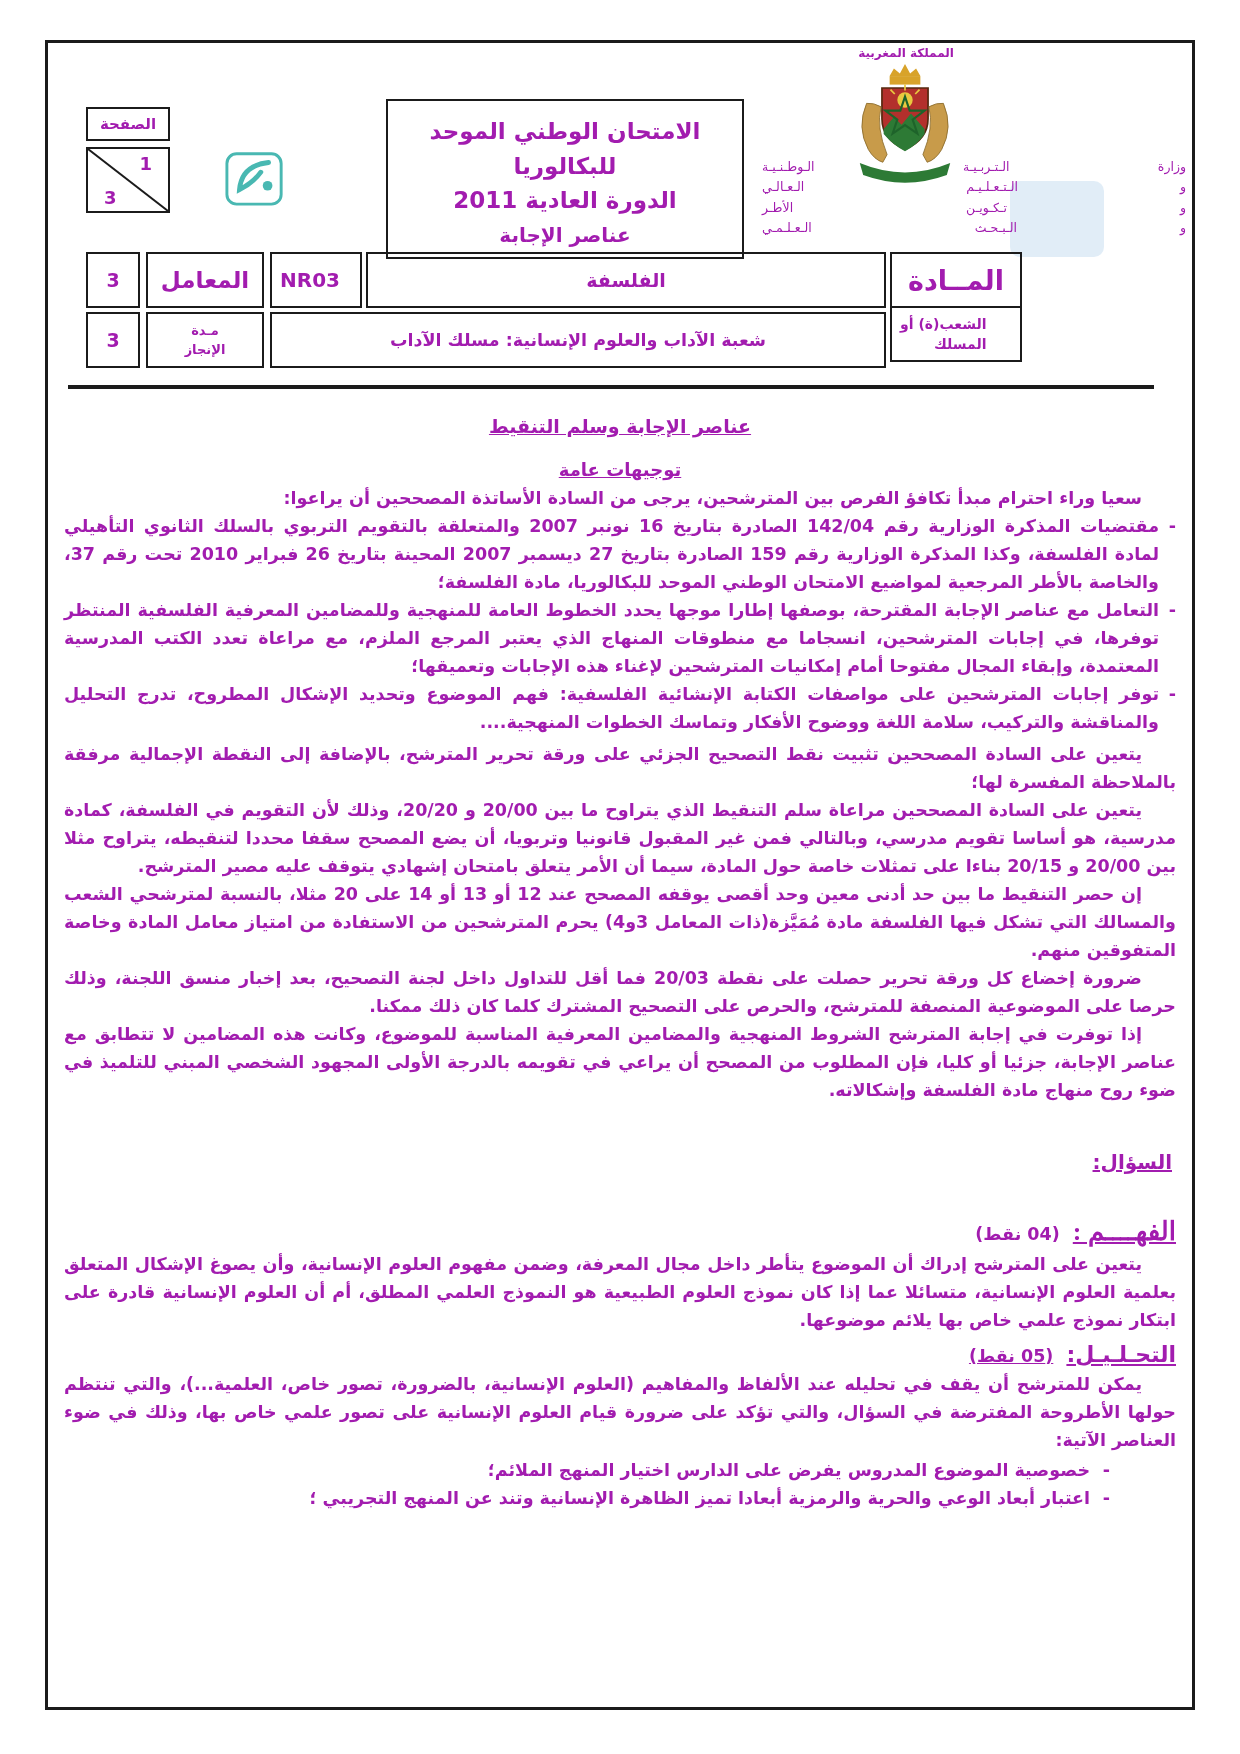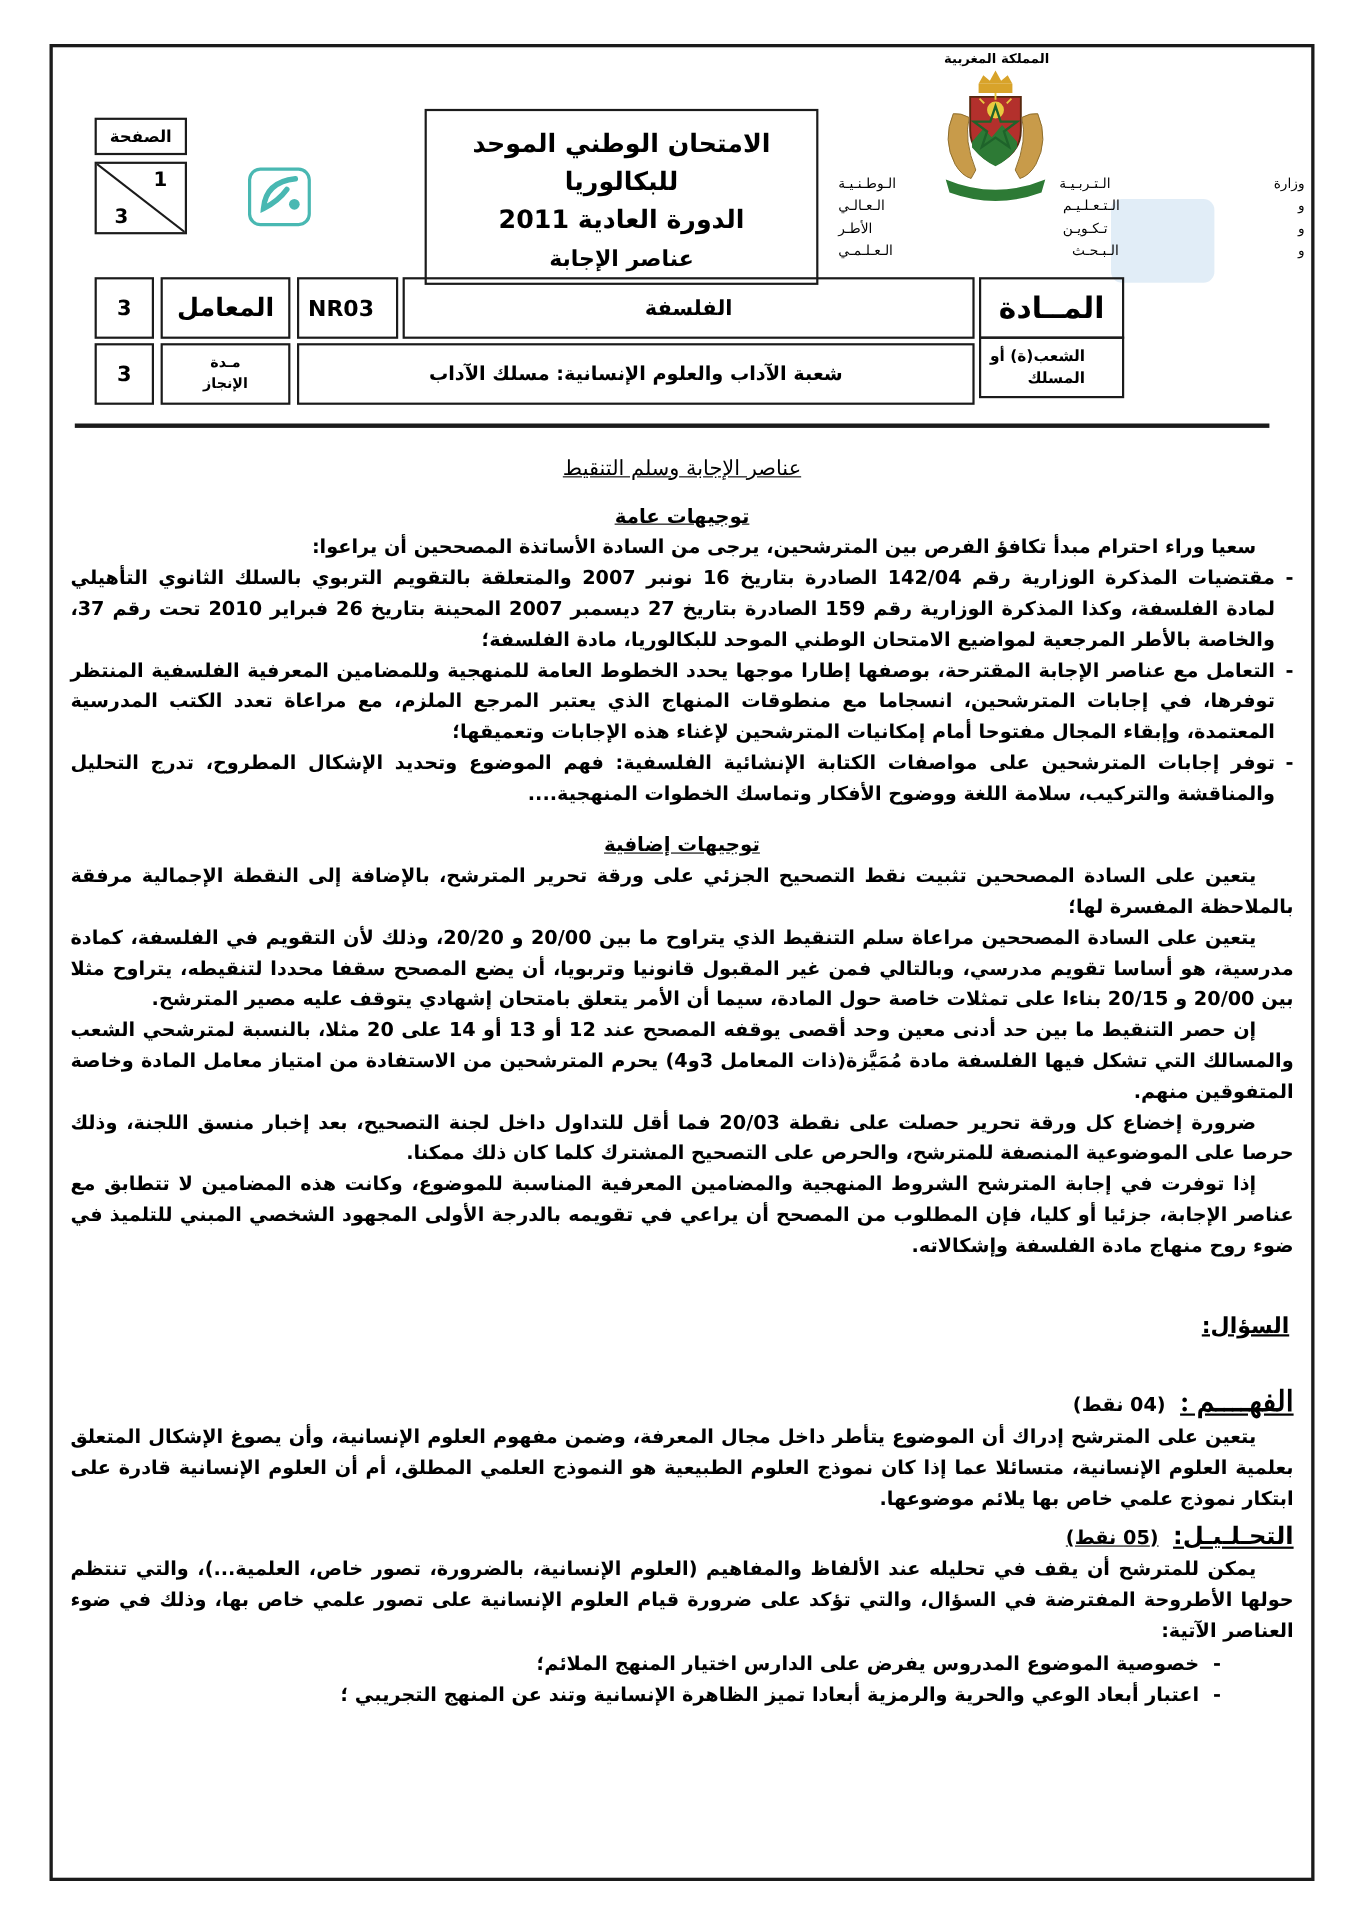--- a/index.html
+++ b/index.html
@@ -1,21 +1,21 @@
 <!DOCTYPE html>
 <html lang="ar" style="--ink: #1a1a1a; --teal: #49b8b2; --emblem-red: #b3302c; --emblem-green: #2d7a35; --emblem-gold: #d8a32a; --lion-tan: #c89b4a; --watermark-blue: #bcd6ee;"><head>
 <meta charset="utf-8">
 <style>
   * { box-sizing: border-box; margin: 0; padding: 0; }
   html, body { background: #ffffff; }
   body { width: 1240px; height: 1754px; font-family: "DejaVu Sans", sans-serif; }
 
   .page {
     position: relative; width: 1240px; height: 1754px;
-    background: #ffffff; color: #000000; overflow: hidden;
+    background: #ffffff; color: #a21caf; overflow: hidden;
   }
   .frame {
     position: absolute; left: 45px; top: 40px; right: 45px; bottom: 44px;
     border: 3px solid #1b1b1b;
   }
 
   
   .header { position: relative; height: 342px; }
 
   .kingdom {
@@ -70,21 +70,21 @@
   .coef-value  { top: 209px; left: 38px;  width: 54px;  height: 56px; font-size: 19px; }
   .stream-label{ top: 263px; left: 842px; width: 132px; height: 56px; font-size: 14px; white-space: pre-line; line-height: 1.45; justify-content: flex-end; text-align: right; padding: 4px 8px; }
   .stream-value{ top: 269px; left: 222px; width: 616px; height: 56px; font-size: 17.5px; }
   .dur-label   { top: 269px; left: 98px;  width: 118px; height: 56px; font-size: 13px; white-space: pre-line; line-height: 1.5; }
   .dur-value   { top: 269px; left: 38px;  width: 54px;  height: 56px; font-size: 19px; }
 
   .rule { height: 4px; background: #1b1b1b; margin: 0 38px 0 20px; }
 
   
   .content { direction: rtl; padding: 26px 16px 0 16px; }
-  .doc-title { text-align: center; font-size: 19px; font-weight: normal; text-decoration: underline; margin-bottom: 22px; }
+  .doc-title { text-align: center; font-size: 19px; font-weight: bold; text-decoration: underline; margin-bottom: 22px; }
   .sec-title { text-align: center; font-size: 18px; font-weight: bold; text-decoration: underline; margin-bottom: 4px; }
   .sec-title.extra { margin-top: 22px; }
   .para { font-size: 17.5px; font-weight: bold; line-height: 1.6; text-align: justify; }
   .indent { text-indent: 34px; }
   .dashes { list-style: none; margin-bottom: 4px; }
   .dashes li { position: relative; padding-right: 17px; }
   .dashes li::before { content: "-"; position: absolute; right: 0; top: 0; font-weight: bold; }
   .dashes.inner { margin-right: 66px; margin-top: 2px; }
   .dashes.inner li { padding-right: 20px; }
   .q-head { display: inline-block; font-size: 20px; font-weight: bold; text-decoration: underline; margin: 46px 4px 34px 0; }
@@ -175,21 +175,20 @@
       <h2 class="doc-title">عناصر الإجابة وسلم التنقيط</h2>
 
       <h3 class="sec-title">توجيهات عامة</h3>
       <p class="para indent">سعيا  وراء احترام مبدأ تكافؤ الفرص بين المترشحين، يرجى من السادة الأساتذة المصححين أن يراعوا:</p>
       <ul class="dashes">
         <li class="para">مقتضيات المذكرة الوزارية رقم 142/04 الصادرة بتاريخ 16 نونبر 2007 والمتعلقة بالتقويم التربوي بالسلك الثانوي التأهيلي لمادة الفلسفة، وكذا المذكرة الوزارية رقم 159 الصادرة بتاريخ 27 ديسمبر 2007 المحينة بتاريخ 26 فبراير 2010 تحت رقم 37، والخاصة بالأطر المرجعية لمواضيع الامتحان الوطني الموحد للبكالوريا، مادة الفلسفة؛</li>
         <li class="para">التعامل مع عناصر الإجابة المقترحة، بوصفها إطارا موجها يحدد الخطوط العامة للمنهجية وللمضامين المعرفية الفلسفية المنتظر توفرها، في إجابات المترشحين، انسجاما مع منطوقات المنهاج الذي يعتبر المرجع الملزم، مع مراعاة تعدد الكتب المدرسية المعتمدة، وإبقاء المجال مفتوحا أمام إمكانيات المترشحين لإغناء هذه الإجابات وتعميقها؛</li>
         <li class="para">توفر إجابات المترشحين على مواصفات الكتابة الإنشائية الفلسفية: فهم الموضوع وتحديد الإشكال المطروح، تدرج التحليل والمناقشة والتركيب، سلامة اللغة ووضوح الأفكار وتماسك الخطوات المنهجية....</li>
       </ul>
 
-      <h3 class="sec-title extra">توجيهات إضافية</h3>
       <p class="para indent">يتعين على السادة المصححين تثبيت نقط التصحيح الجزئي على ورقة تحرير المترشح، بالإضافة إلى النقطة الإجمالية مرفقة بالملاحظة المفسرة لها؛</p>
       <p class="para indent">يتعين على السادة المصححين مراعاة سلم التنقيط الذي يتراوح ما بين 20/00 و 20/20، وذلك لأن التقويم في الفلسفة، كمادة مدرسية، هو أساسا تقويم مدرسي، وبالتالي فمن غير المقبول قانونيا وتربويا، أن يضع المصحح سقفا محددا لتنقيطه، يتراوح مثلا بين 20/00 و 20/15 بناءا على تمثلات خاصة حول المادة، سيما أن الأمر يتعلق بامتحان إشهادي يتوقف عليه مصير المترشح.</p>
       <p class="para indent">إن حصر التنقيط ما بين حد أدنى معين وحد أقصى يوقفه المصحح عند 12 أو 13 أو 14 على 20 مثلا، بالنسبة لمترشحي الشعب والمسالك التي تشكل فيها الفلسفة مادة مُمَيَّزة(ذات المعامل 3و4) يحرم المترشحين من الاستفادة من امتياز معامل المادة وخاصة المتفوقين منهم.</p>
       <p class="para indent">ضرورة إخضاع كل ورقة تحرير حصلت على نقطة 20/03 فما أقل للتداول داخل لجنة التصحيح، بعد إخبار منسق اللجنة، وذلك حرصا على الموضوعية المنصفة للمترشح، والحرص على التصحيح المشترك كلما كان ذلك ممكنا.</p>
       <p class="para indent">إذا توفرت في إجابة المترشح الشروط المنهجية والمضامين المعرفية المناسبة للموضوع، وكانت هذه المضامين لا تتطابق مع عناصر الإجابة، جزئيا أو كليا، فإن المطلوب من المصحح أن يراعي في تقويمه بالدرجة الأولى المجهود الشخصي المبني للتلميذ في ضوء روح منهاج مادة الفلسفة وإشكالاته.</p>
 
       <h2 class="q-head">السؤال:</h2>
 
       <div class="sub">
         <span class="sub-t big">الفهــــم :</span>

